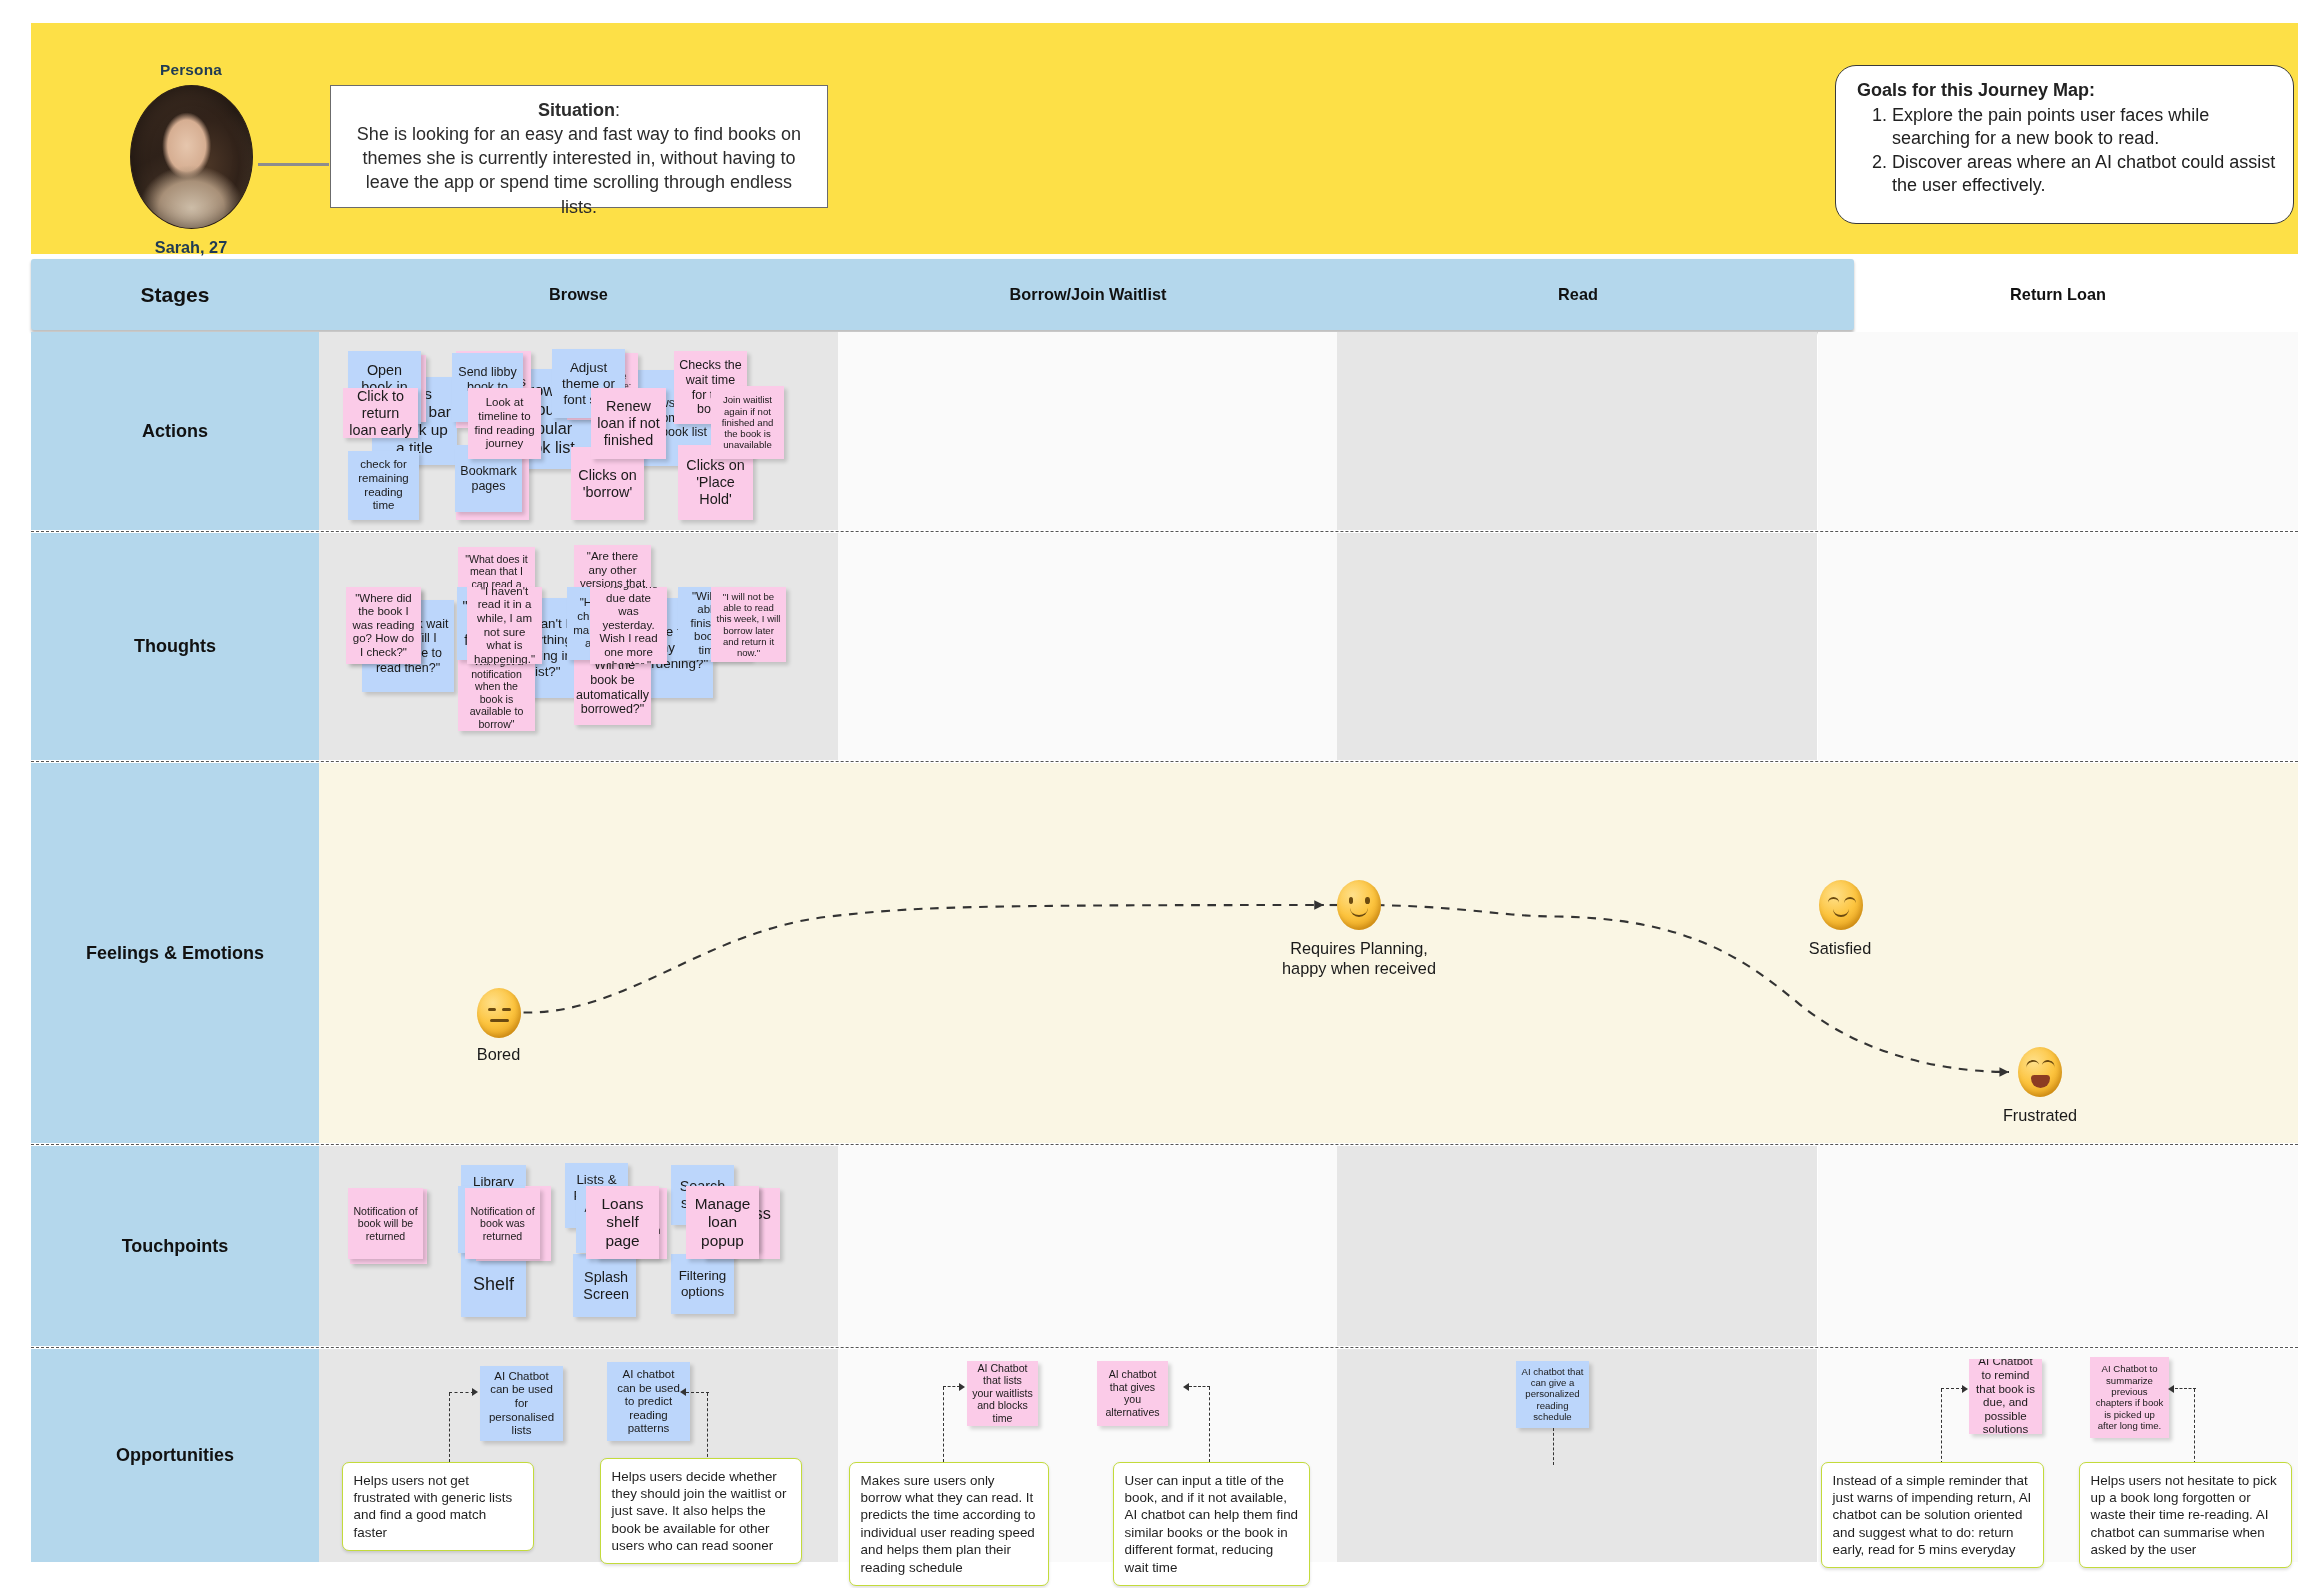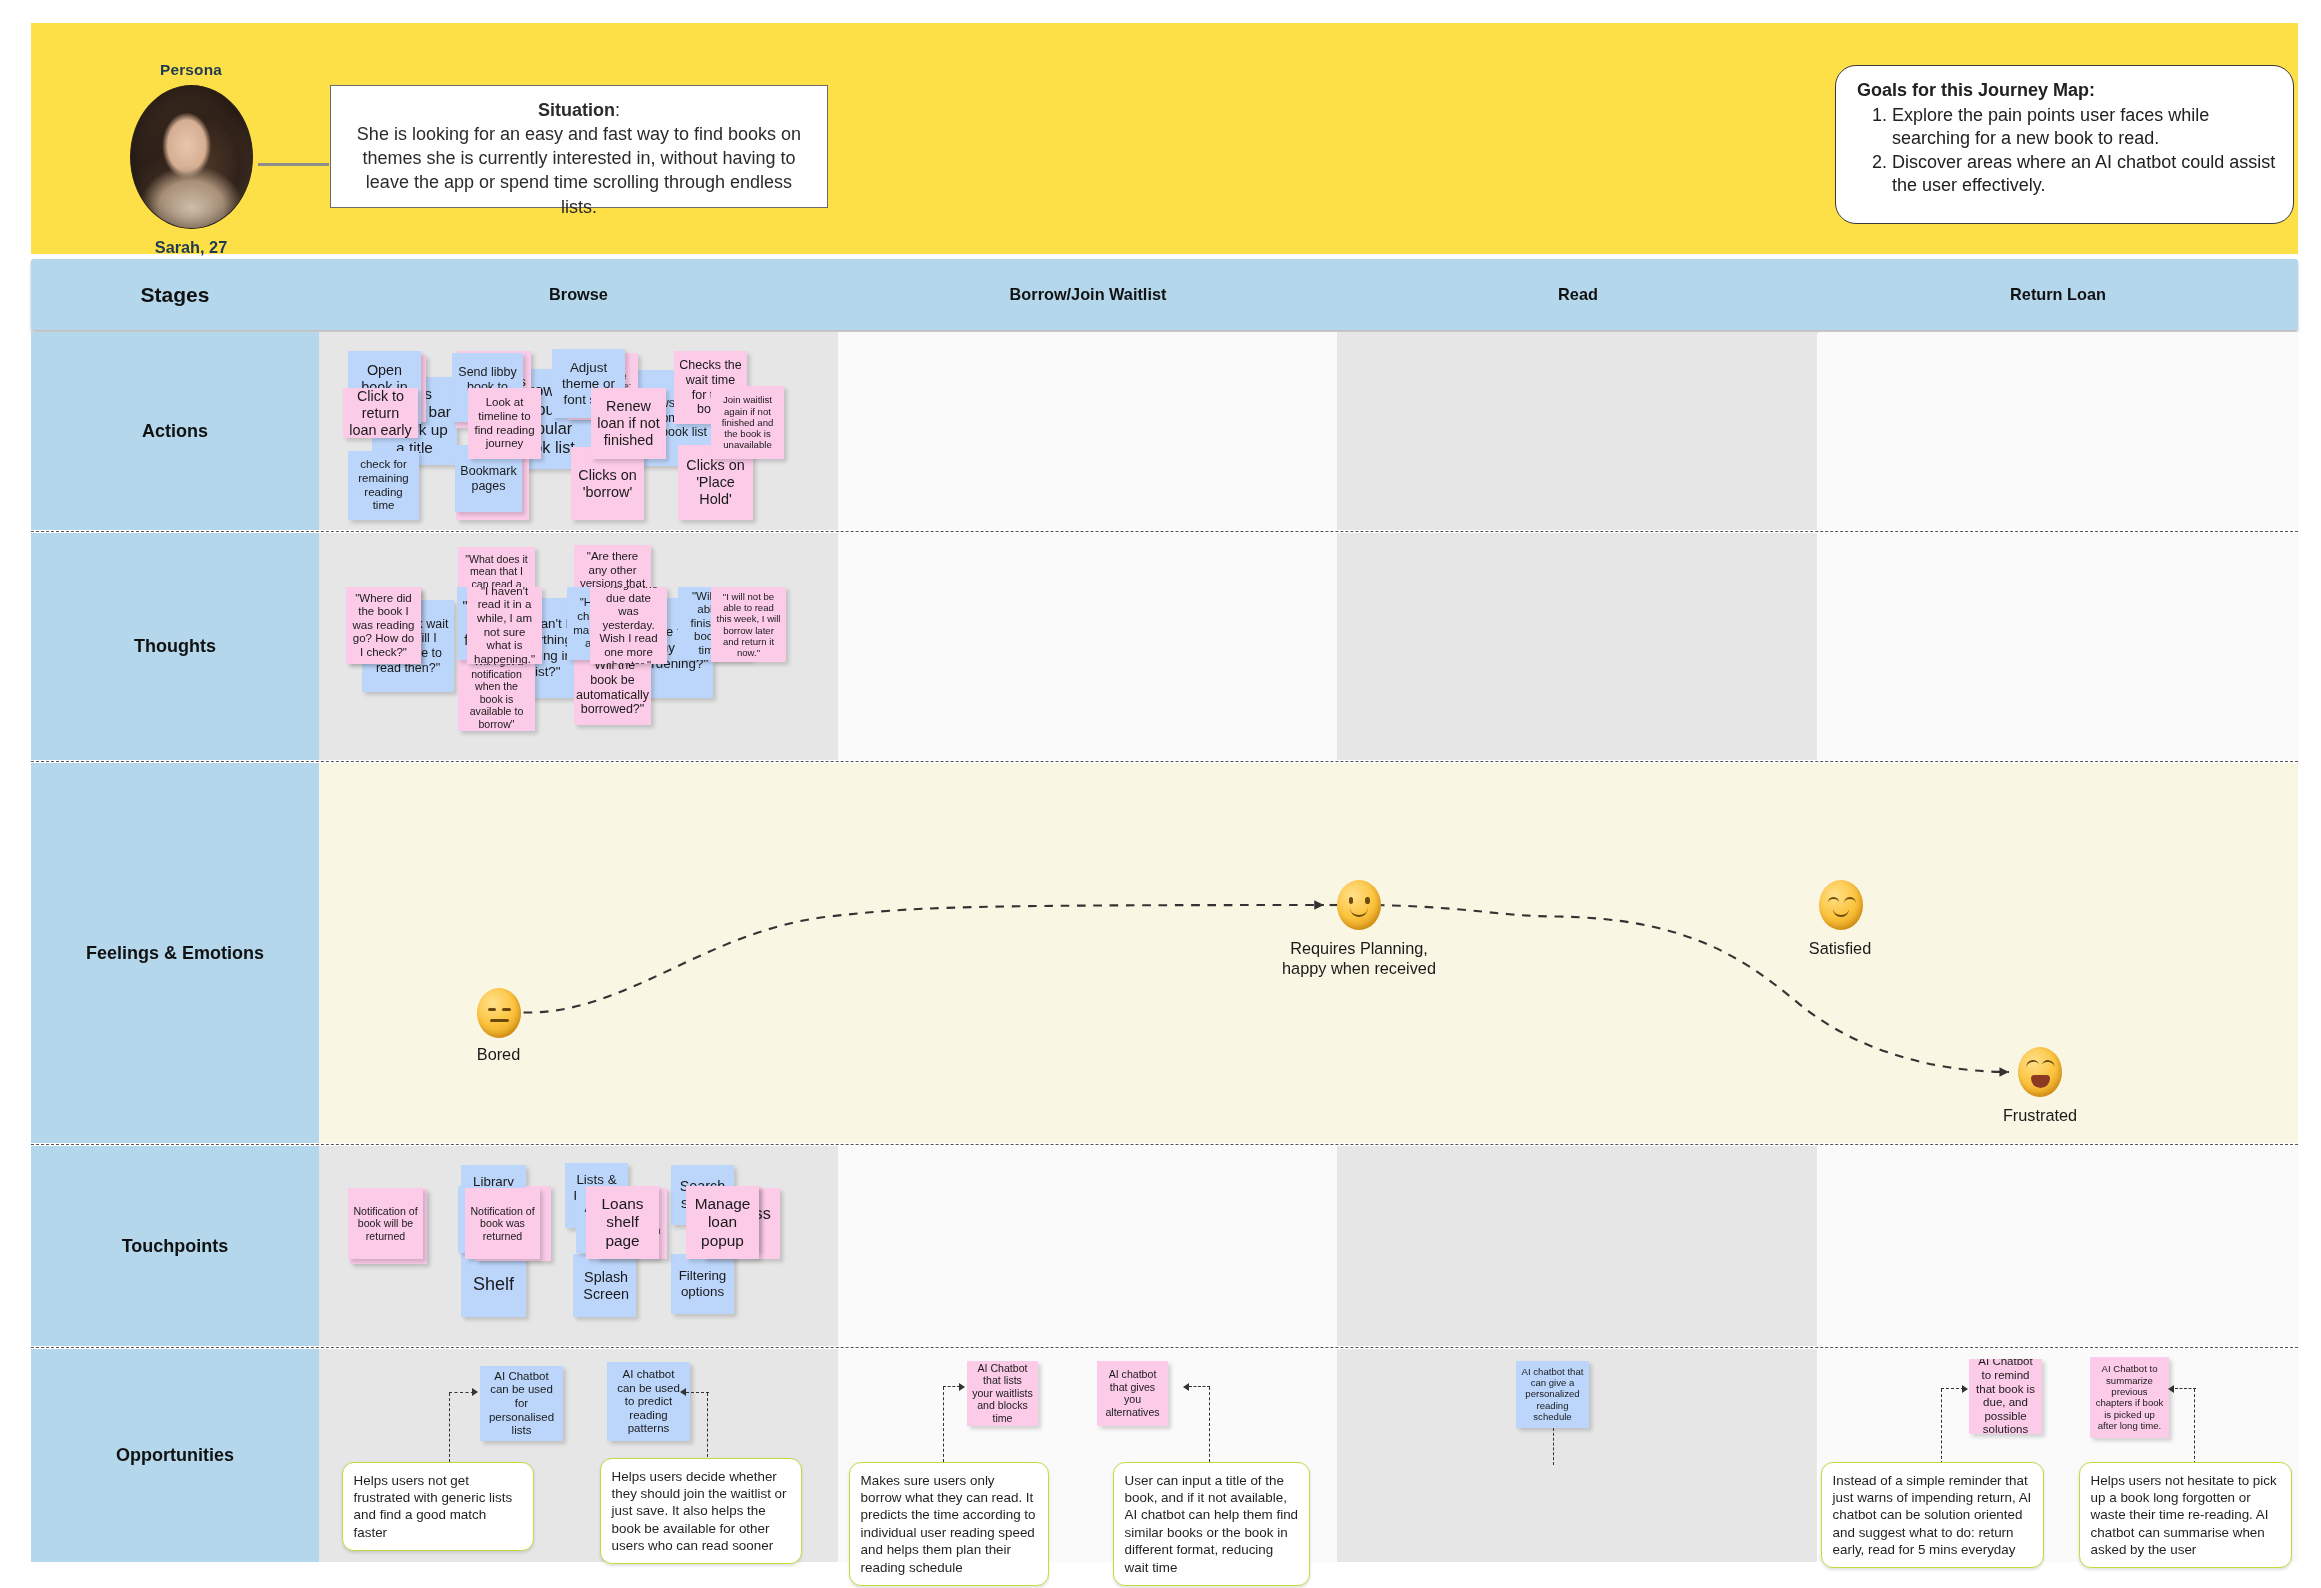--- a/index.html
+++ b/index.html
@@ -52,21 +52,21 @@
     background: #ffffff; border: 1.9px solid #3a3a3a; border-radius: 21px;
     padding: 13.4px 17.3px 9.6px 21px;
     font-size: 18px; line-height: 1.28; color: #212121;
   }
   .goals-title { font-weight: bold; margin-bottom: 1.9px; }
   .goals-list { list-style: decimal; margin-left: 35px; }
   .goals-list li { margin-top: 1px; }
 
   
   .stages-bar {
-    position: absolute; left: 31px; top: 259px; width: 2267px; height: 71px;
+    position: absolute; left: 31px; top: 259px; width: 1823px; height: 71px;
     background: #b4d7ec; border-radius: 2.9px;
     box-shadow: 0 2.9px 2.9px rgba(0,0,0,.25);
   }
   .stages-title {
     position: absolute; left: 0; top: 0; width: 288px; height: 71px;
     display: flex; align-items: center; justify-content: center;
     font-size: 21px; font-weight: bold; color: #111;
   }
   .stage-name {
     position: absolute; top: 0; height: 71px;
@@ -114,21 +114,21 @@
   }
   .emoji-label {
     position: absolute; font-size: 16.3px; color: #1a1a1a; text-align: center;
     line-height: 1.25; white-space: pre-line;
   }
   .ey { position: absolute; background: #6b4a10; }
 
   
   .opp-desc {
     position: absolute; background: #ffffff;
-    border: 1.9px solid #c3db3b; border-radius: 12px;
+    border: 1.9px solid #c3db3b; border-radius: 7px;
     padding: 8.6px 10.6px; font-size: 13.4px; line-height: 1.3; color: #1f1f1f;
     box-shadow: 0 1.9px 2.9px rgba(0,0,0,.12);
   }
   .connector {
     position: absolute; border-left: 1.9px dashed #333;
   }
   .connector-h {
     position: absolute; border-top: 1.9px dashed #333;
   }
   .arrow-r {

